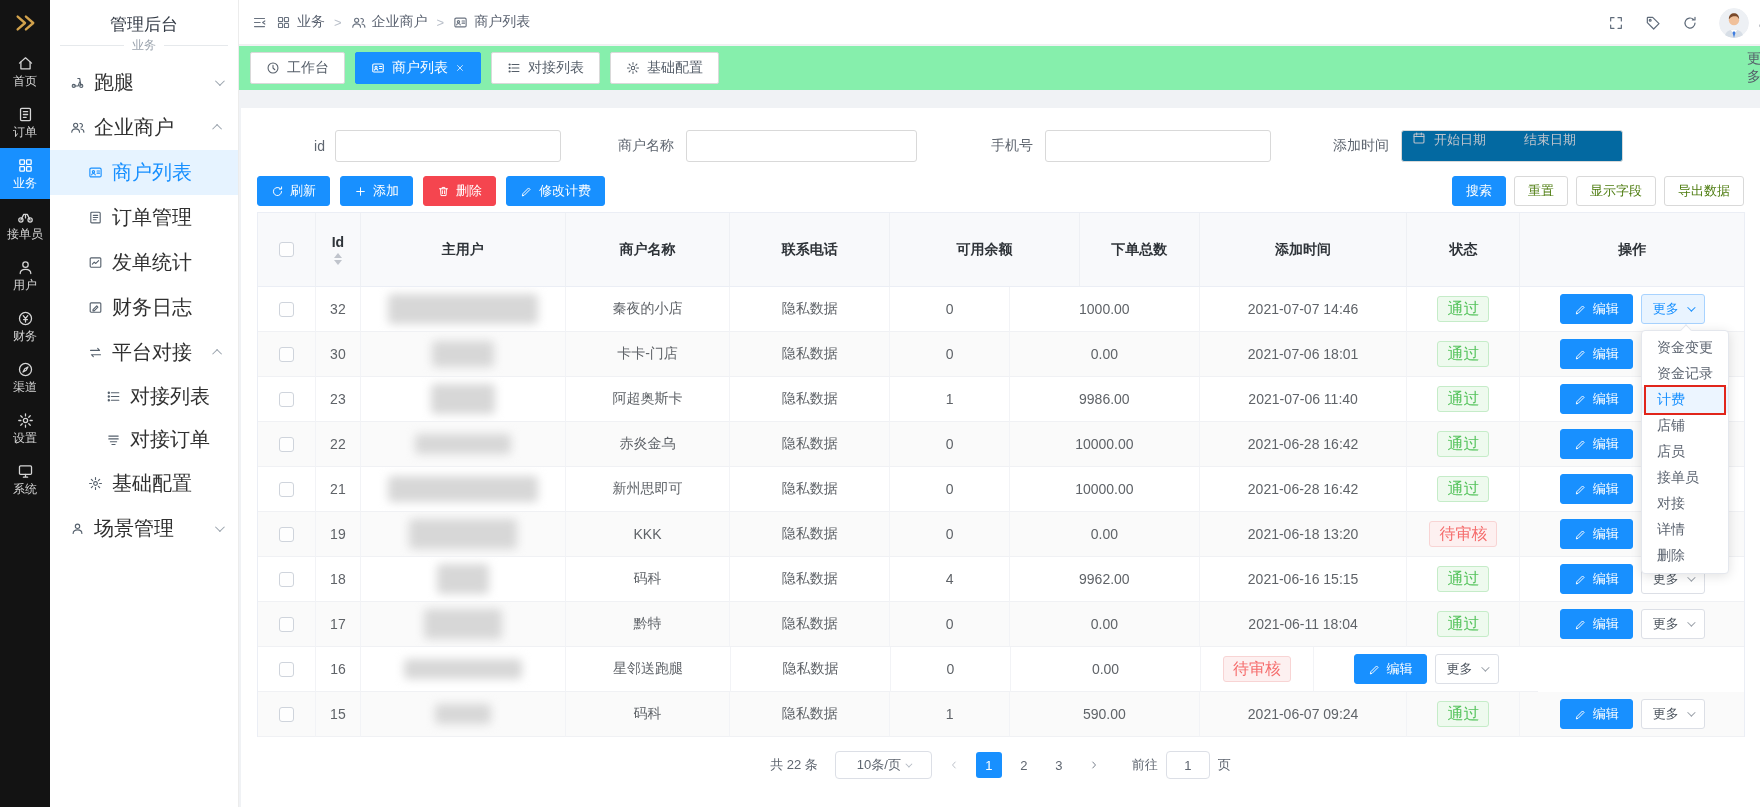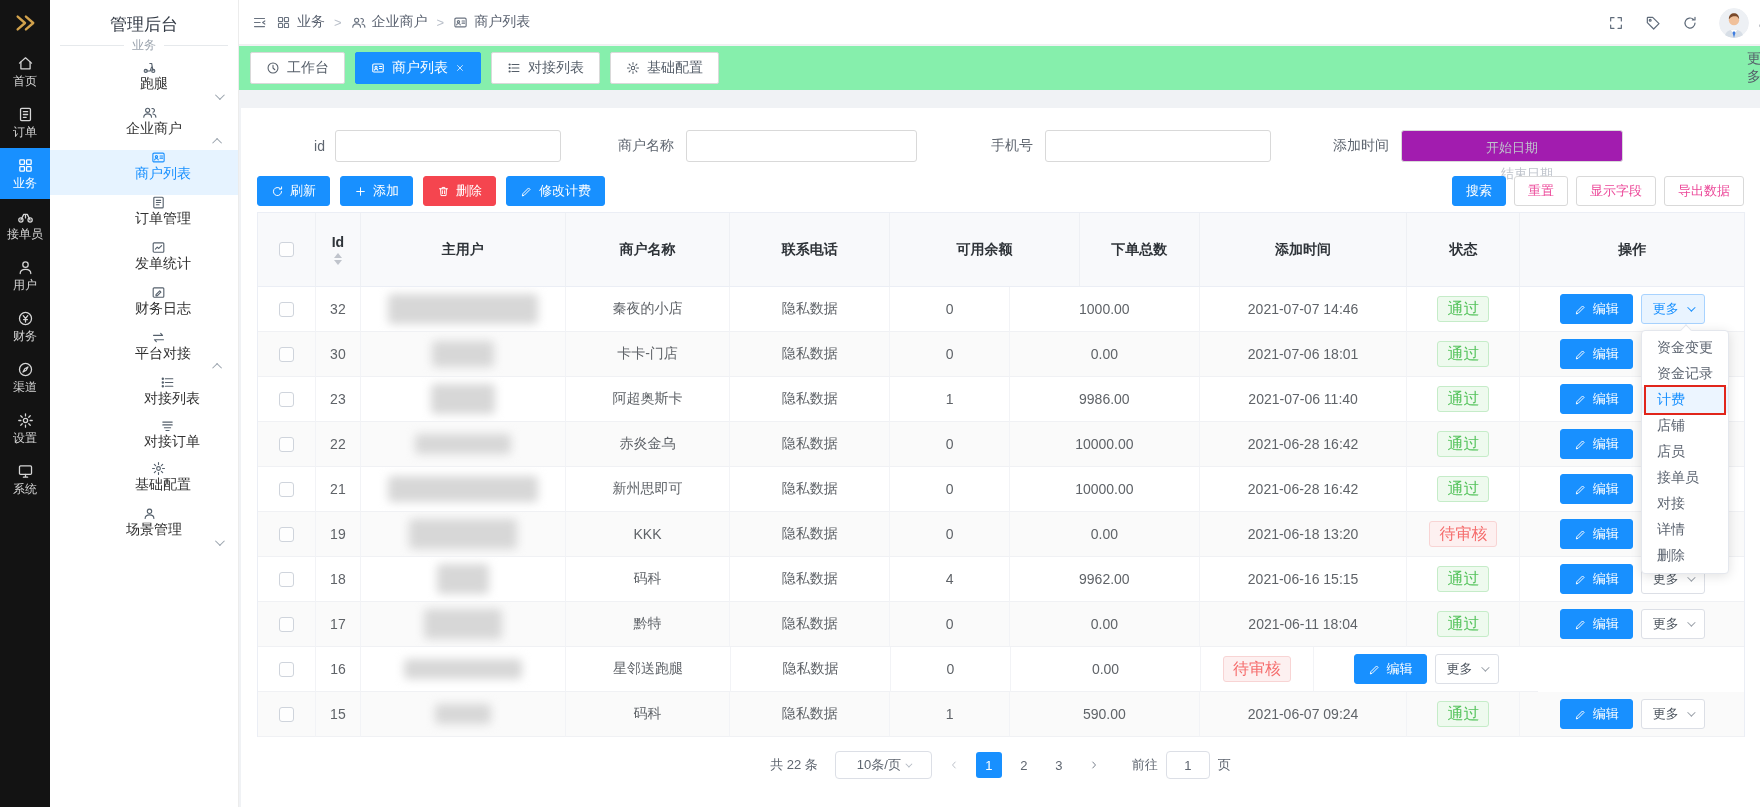--- a/index.html
+++ b/index.html
@@ -18,21 +18,21 @@
   .rail-item{display:flex;flex-direction:column;align-items:center;gap:3px;padding:9px 0;color:#d6d6d6;cursor:pointer;}
   .rail-item svg{width:17px;height:17px;}
   .rail-item .rail-label{font-size:12px;line-height:13px;text-align:center;}
   .rail-item.active{background:var(--primary);color:#fff;}
 
   
   .sidebar{position:absolute;left:50px;top:0;width:189px;height:100%;background:#fff;border-right:1px solid #ececec;z-index:20;}
   .sb-title{font-size:17px;font-weight:500;color:#333a45;text-align:center;padding-top:13px;height:33px;}
   .sb-group{display:flex;align-items:center;gap:8px;margin:4px 10px 6px 10px;color:#9aa3ad;font-size:12px;}
   .sb-group .line{flex:1;height:1px;background:#e6e9ec;}
-  .sb-item{display:flex;align-items:center;height:45px;font-size:14px;color:#303030;cursor:pointer;position:relative;flex-direction:column;}
+  .sb-item{display:flex;align-items:center;height:45px;font-size:20px;color:#303030;cursor:pointer;position:relative;}
   .sb-item svg{width:15px;height:15px;margin-right:9px;color:#55606c;flex:0 0 auto;}
   .sb-item.lv1{padding-left:20px;}
   .sb-item.lv2{padding-left:38px;}
   .sb-item.lv3{padding-left:56px;height:43px;}
   .sb-item .chev{margin-left:auto;margin-right:16px;color:#9aa3ad;}
   .sb-item.active{background:#e6f3ff;color:var(--primary);}
   .sb-item.active svg{color:var(--primary);}
 
   
   .chev{display:inline-block;width:7px;height:7px;border-right:1.6px solid currentColor;border-bottom:1.6px solid currentColor;}
@@ -59,30 +59,30 @@
   .tabs-more{position:absolute;left:1508px;font-size:14px;color:#555e69;cursor:pointer;}
 
   
   .content{position:absolute;left:239px;top:90px;width:1521px;height:717px;background:#f0f2f5;}
   .card{position:absolute;left:2px;top:18px;right:0;bottom:0;background:#fff;padding:22px 16px 0 16px;}
 
   
   .filter-row{display:flex;align-items:center;height:32px;}
   .f-label{font-size:14px;color:#5f6670;white-space:nowrap;}
   .f-input{height:32px;border:1px solid #d9d9d9;border-radius:3px;background:#fff;padding:0 10px;font-size:13px;color:#333;outline:none;font-family:inherit;}
-  .daterange{height:32px;border:1px solid #d9d9d9;border-radius:3px;background:#a21caf;display:flex;align-items:center;padding:0 10px;color:#bfc4cc;font-size:13px;gap:8px;flex-direction:column;}
+  .daterange{height:32px;border:1px solid #d9d9d9;border-radius:3px;background:#0369a1;display:flex;padding:0 10px;color:#bfc4cc;font-size:13px;gap:8px;}
   .daterange svg{width:14px;height:14px;color:#c0c4cc;}
 
   
   .toolbar-row{display:flex;align-items:center;margin-top:14px;height:30px;}
   .btn{display:inline-flex;align-items:center;justify-content:center;gap:6px;height:30px;padding:0 13px;border-radius:3px;font-size:13px;cursor:pointer;border:1px solid transparent;white-space:nowrap;font-family:inherit;}
   .btn svg{width:13px;height:13px;}
   .btn.primary{background:var(--primary);border-color:var(--primary);color:#fff;}
   .btn.danger{background:var(--danger);border-color:var(--danger);color:#fff;}
-  .btn.plain{background:#fff;border-color:#d9d9d9;color:#ec4899;}
+  .btn.plain{background:#fff;border-color:#d9d9d9;color:#4d7c0f;}
   .tb-left{display:flex;gap:10px;}
   .tb-right{display:flex;gap:8px;margin-left:auto;}
 
   
   .table{margin-top:6px;border:1px solid #ebeef5;border-bottom:none;width:1488px;}
   .tr{display:flex;width:100%;}
   .thead .tr{background:#f8f9fb;height:74px;}
   .th{display:flex;flex-direction:column;align-items:center;justify-content:center;font-size:14px;font-weight:700;color:#2e3338;border-right:1px solid #eef0f4;border-bottom:1px solid #ebeef5;}
   .th:last-child,.td:last-child{border-right:none;}
   .tbody .tr{height:45px;background:#fff;}

